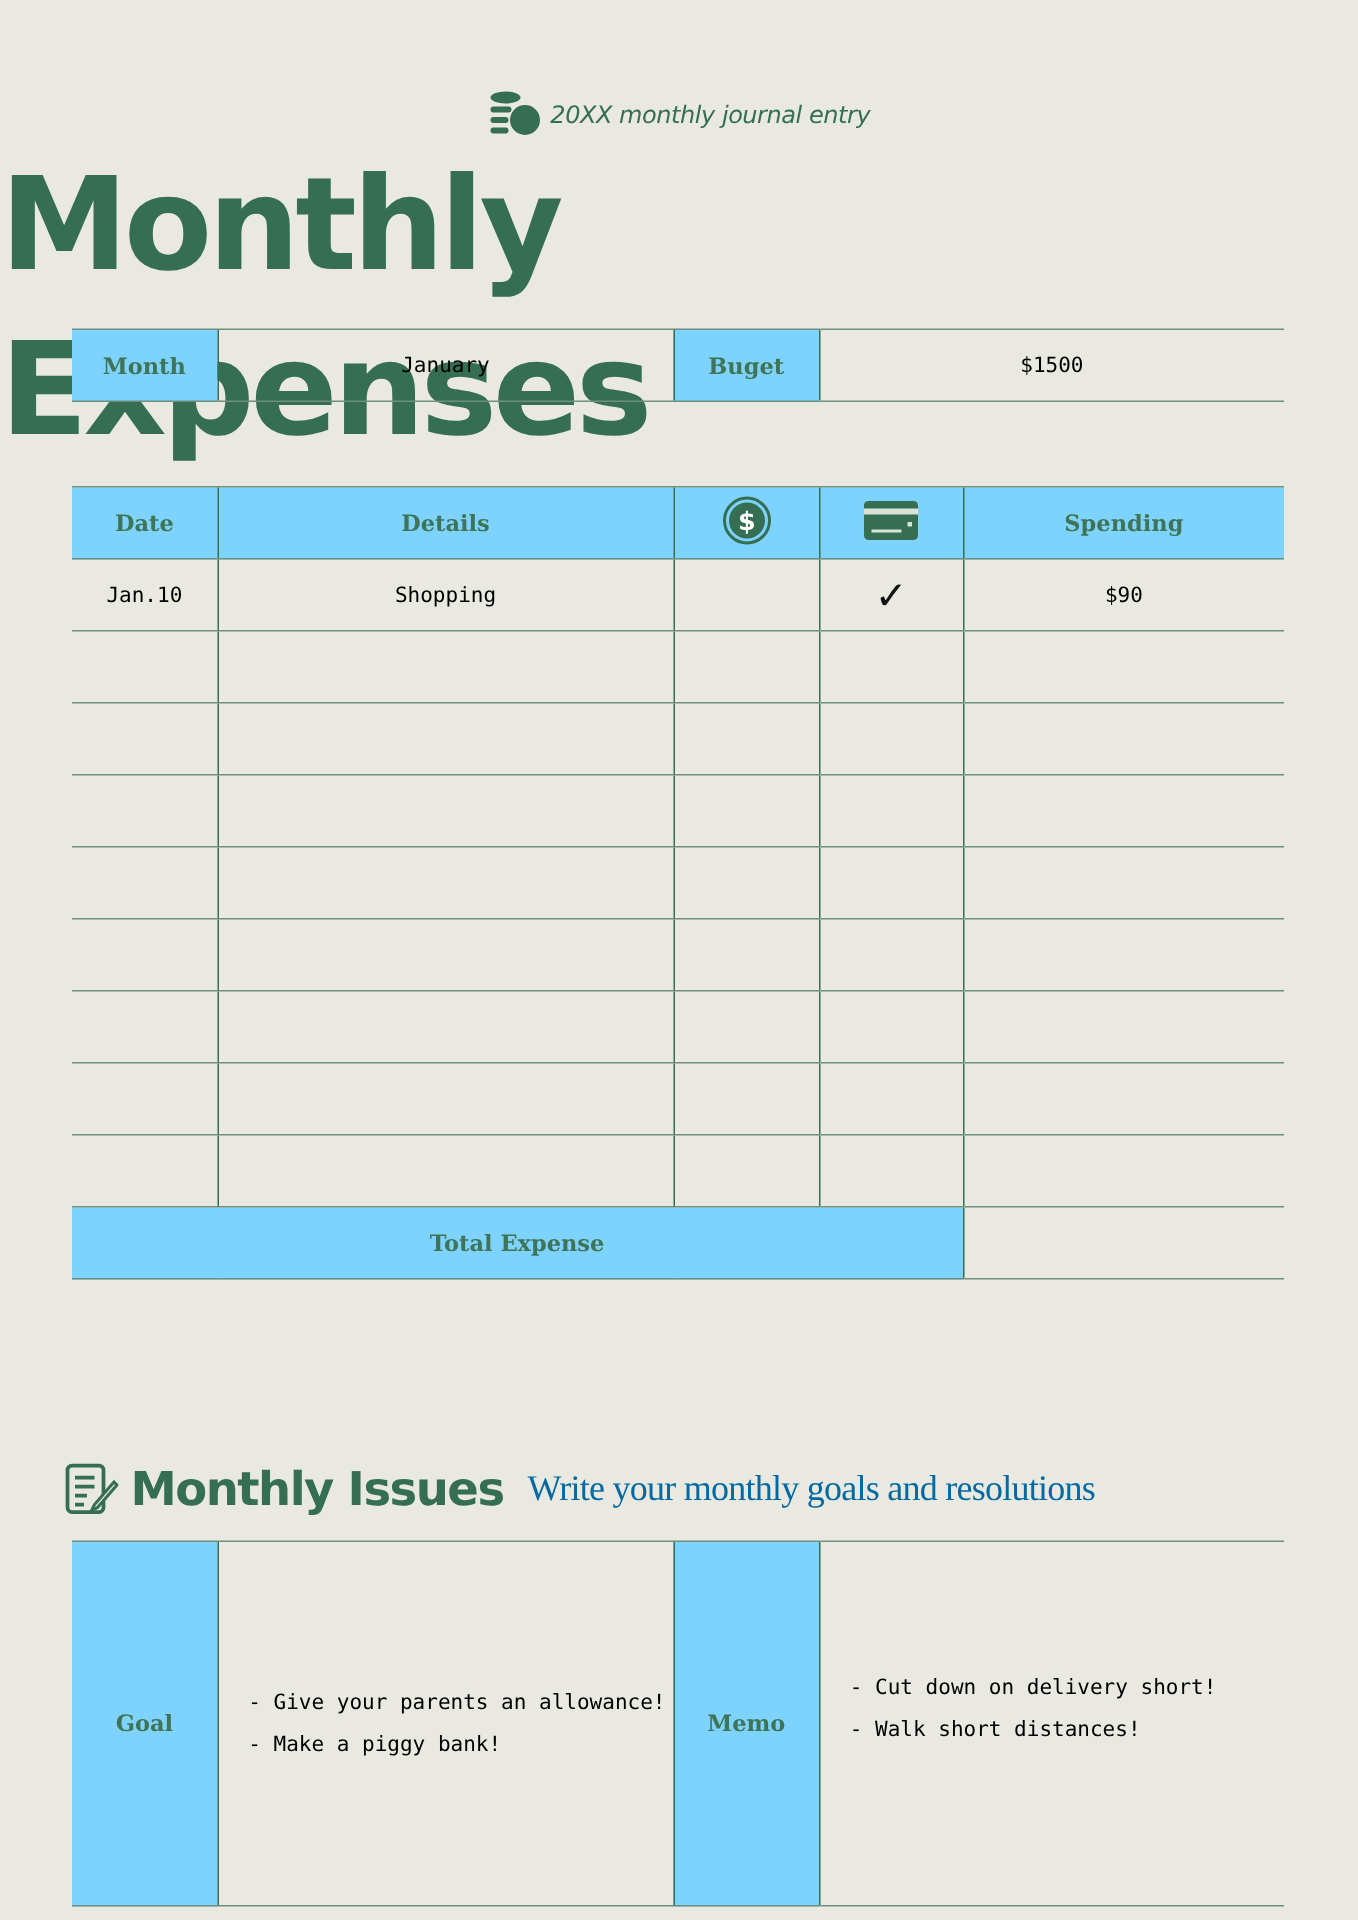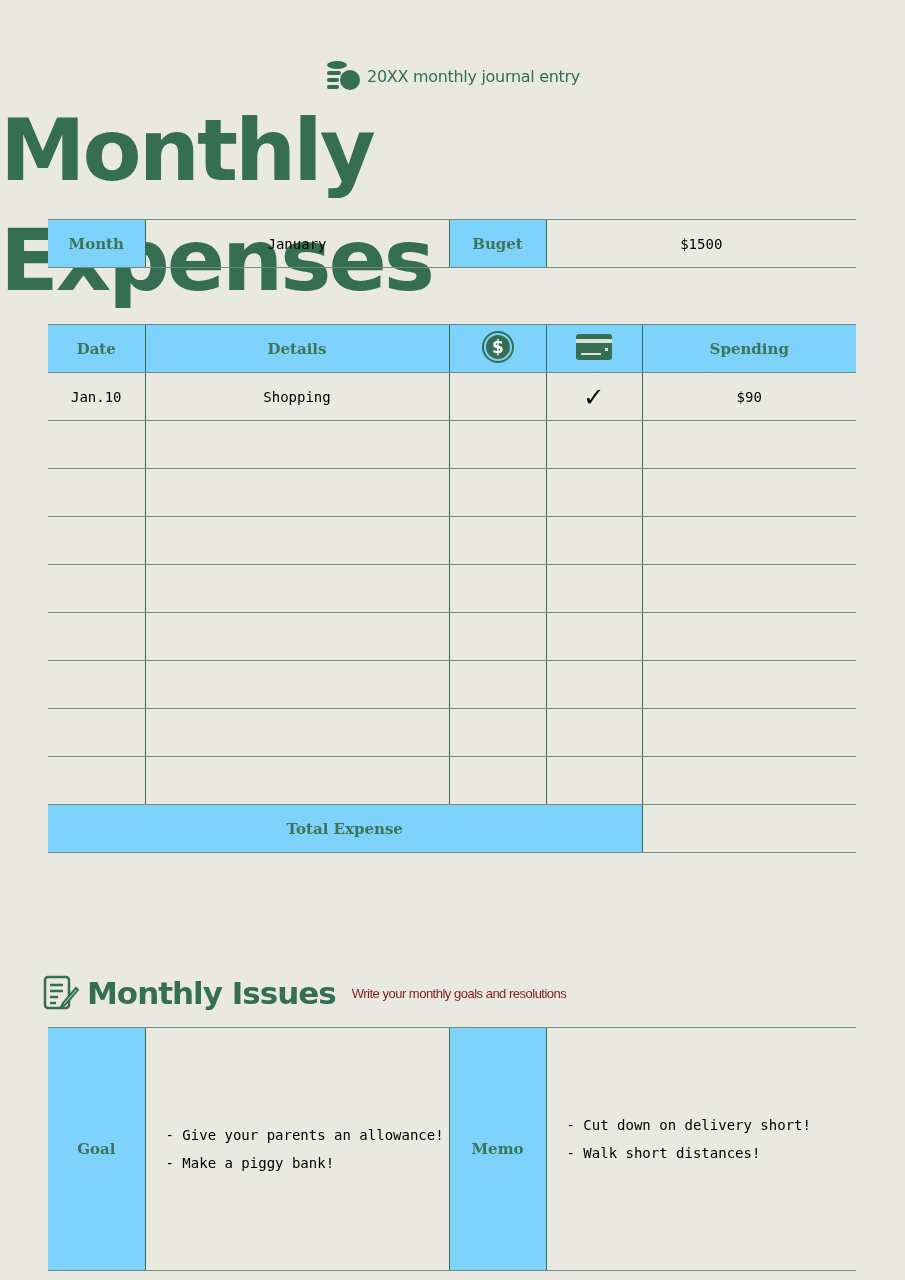--- a/index.html
+++ b/index.html
@@ -2,40 +2,40 @@
 <html><head>
 <meta charset="utf-8">
 <style>
   html, body { margin:0; padding:0; }
   body {
     width:905px; height:1280px; background:#e9e9e1; position:relative; overflow:hidden;
     font-family:"Liberation Sans", sans-serif; color:#356e52;
   }
   .subtitle {
     position:absolute; left:0; width:905px; top:60px; display:flex; justify-content:center; align-items:center; gap:6px;
-    font-family:"DejaVu Sans", sans-serif; font-size:16px; color:#356e52; letter-spacing:-0.3px;
+    font-family:"DejaVu Sans", sans-serif; font-size:16px; color:#356e52; letter-spacing:-0.3px;font-style:italic;
   }
   .title {
     position:absolute; left:0; width:821px; top:95px; 
     font-family:"DejaVu Sans", sans-serif; font-weight:bold; font-size:86px; color:#356e52; letter-spacing:-3px; line-height:110px;
   }
   .tbl { position:absolute; left:48px; width:808px; border-collapse:collapse; table-layout:fixed; }
   .tbl td {
     border-top:1.5px solid #6f8f7e; border-bottom:1.5px solid #6f8f7e; border-left:1.5px solid #356e52;
     height:48px; padding:0; text-align:center; vertical-align:middle; box-sizing:border-box;
   }
   .tbl tr td:first-child { border-left:none; }
   .head { background:#7dd3fc; font-family:"DejaVu Serif", serif; font-weight:bold; font-size:15px; color:#3f7458; }
   .hand { font-family:"DejaVu Sans Mono", monospace; font-size:14px; color:#000000; }
   .check { font-size:26px; color:#111; line-height:1; }
   .issues-title {
     position:absolute; left:43px; top:975px; display:flex; align-items:center; gap:8px;
   }
   .issues-title .big { font-family:"DejaVu Sans", sans-serif; font-weight:bold; font-size:31px; color:#356e52; letter-spacing:-1px; }
-  .issues-title .small { font-family:Liberation Sans, sans-serif; font-size:13px; color:#7f1d1d; margin-left:8px; letter-spacing:-0.5px; }
+  .issues-title .small { font-family:Liberation Serif, serif; font-size:24px; color:#0369a1; margin-left:8px; letter-spacing:-0.5px; }
   .note-list { text-align:left; padding-left:20px; line-height:28px; }
 </style>
 </head>
 <body>
 
 <div class="subtitle">
   <svg width="36" height="32" viewBox="0 0 36 32">
     <ellipse cx="12" cy="5" rx="10" ry="4" fill="#356e52"></ellipse>
     <rect x="2" y="11" width="14" height="4" rx="2" fill="#356e52"></rect>
     <rect x="2" y="18" width="12" height="4" rx="2" fill="#356e52"></rect>

